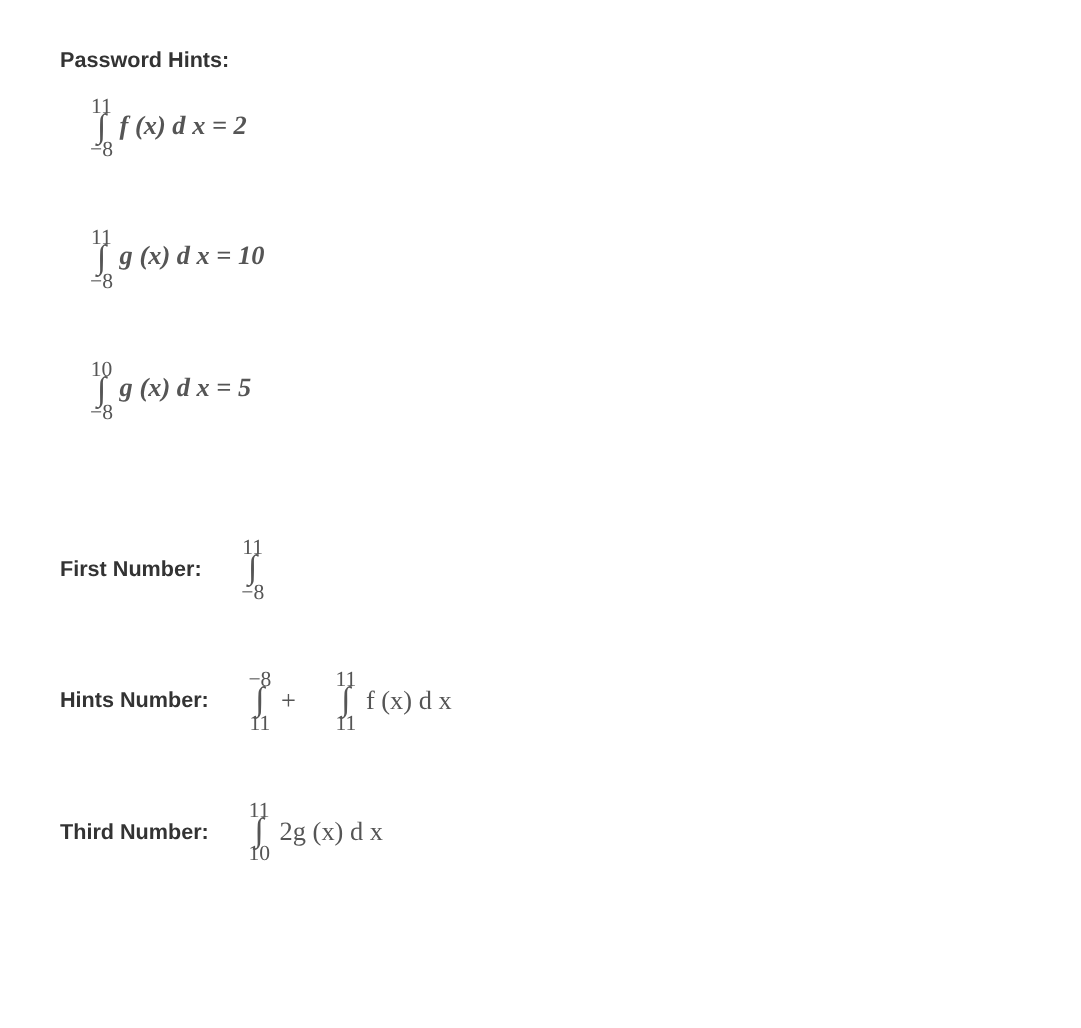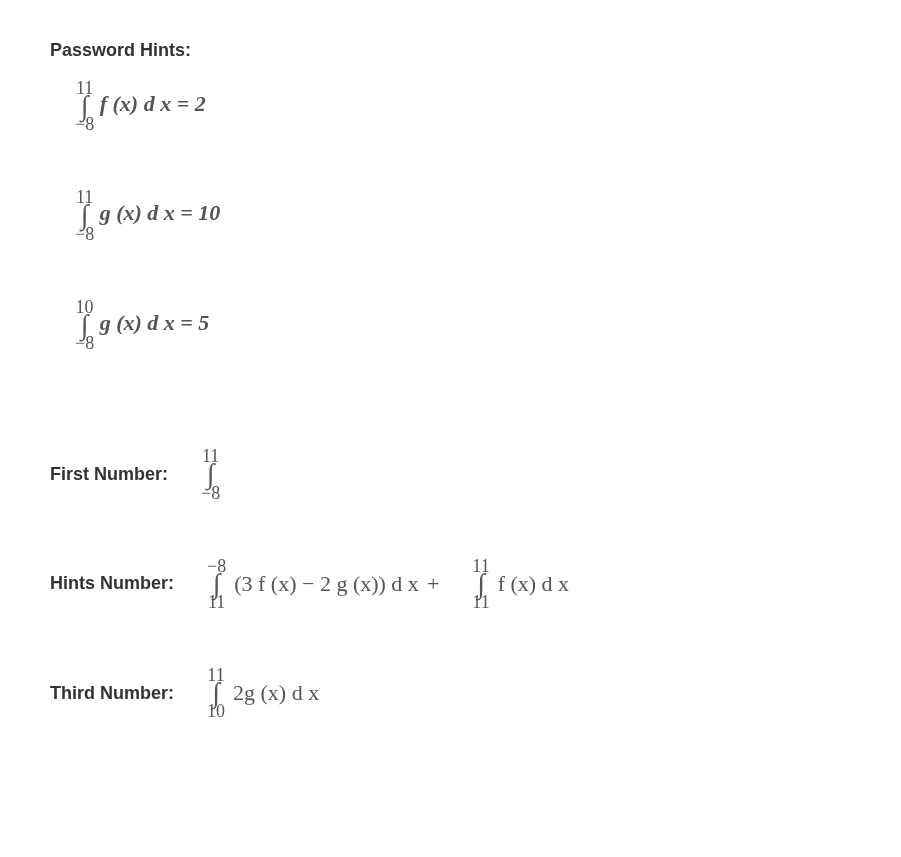--- a/index.html
+++ b/index.html
@@ -133,21 +133,20 @@
   </div>
 
   <div class="row">
     <span class="label">Hints Number:</span>
     <span class="expr">
       <span class="integral">
         <span class="upper">−8</span>
         <span class="sign">∫</span>
         <span class="lower">11</span>
       </span>
-      <span class="fn">(3 f (x) − 2 g (x)) d x</span>
       <span class="plain">+</span>
       <span class="integral">
         <span class="upper">11</span>
         <span class="sign">∫</span>
         <span class="lower">11</span>
       </span>
       <span class="fn">f (x) d x</span>
     </span>
   </div>
 

